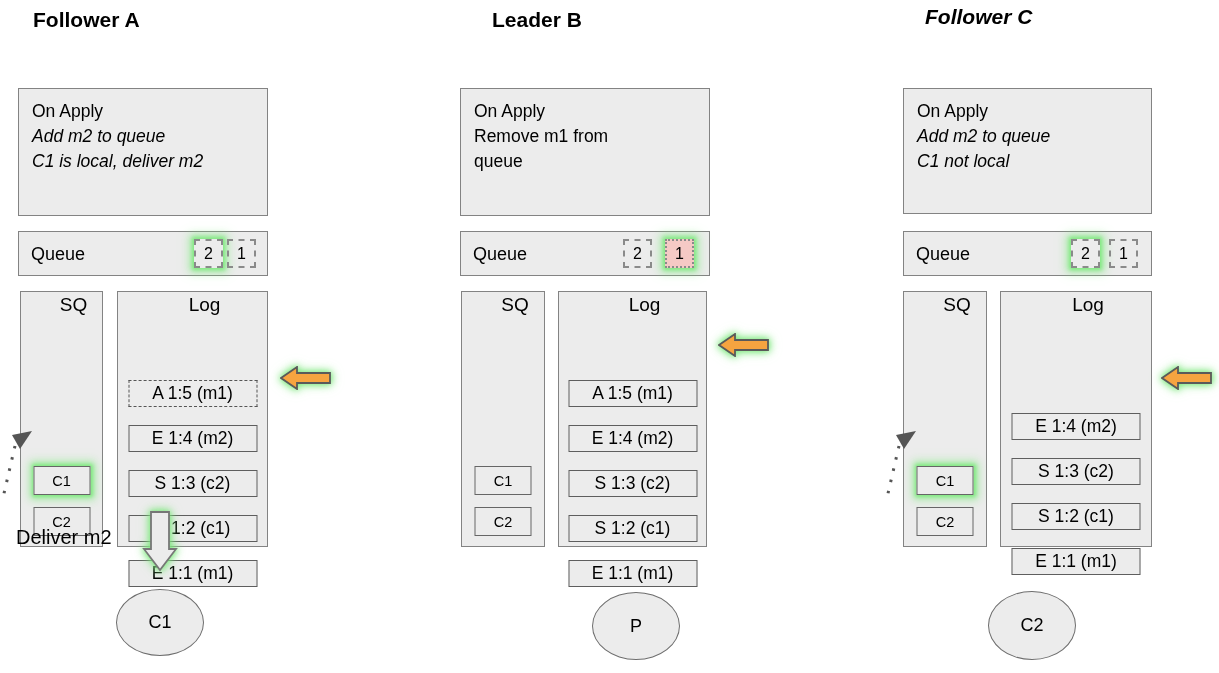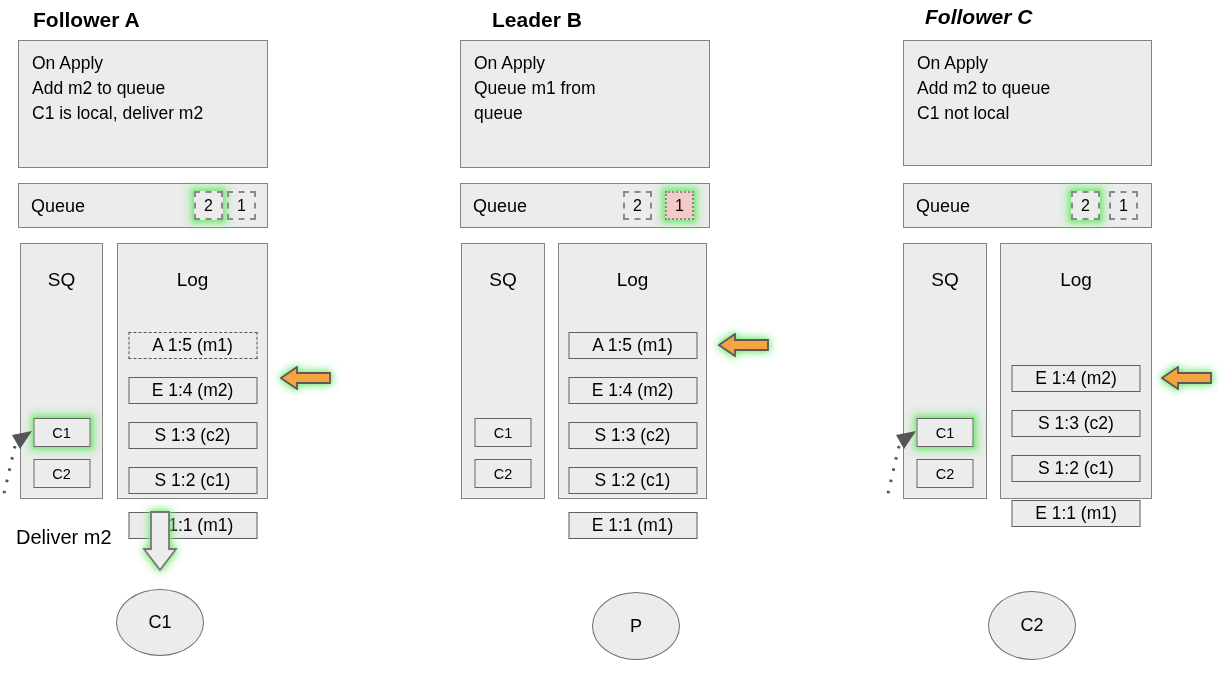--- a/index.html
+++ b/index.html
@@ -1,30 +1,30 @@
 <!DOCTYPE html>
 <html><head>
 <meta charset="utf-8">
 <style>
   html,body{margin:0;padding:0;background:#ffffff;}
   body{width:1219px;height:673px;position:relative;overflow:hidden;
        font-family:"Liberation Sans","DejaVu Sans",sans-serif;color:#000;}
   .abs{position:absolute;}
   .col-title{position:absolute;font-size:21px;font-weight:bold;white-space:nowrap;text-align:right;}
-  .panel{position:absolute;background:#ececec;border:1.6px solid #838383;box-sizing:border-box;}
+  .panel{position:absolute;background:#ececec;border:1.6px solid #838383;box-sizing:border-box;margin-top:48px;}
   .on-apply{padding:10px 13px;font-size:17.5px;line-height:1.44;}
-  .on-apply .it{}
+  .on-apply .it{font-style:italic;}
   .queue-box{height:45px;}
   .queue-label{position:absolute;left:12px;top:50%;transform:translateY(-50%);font-size:18px;}
   .queue-items{position:absolute;right:11px;top:7px;display:flex;}
   .q-item{width:29px;height:29px;box-sizing:border-box;border:2px dashed #8a8a8a;
           display:flex;align-items:center;justify-content:center;font-size:16px;background:transparent;}
   .q-item.pink{background:#f5c9c5;border-style:dotted;border-color:#8a8a8a;}
   .glow{box-shadow:0 0 4px 2px #7fe97f,0 0 9px 5px rgba(127,233,127,.55);}
-  .box-label{position:absolute;top:25px;width:100%;text-align:center;font-size:19px;}
+  .box-label{position:absolute;top:2px;width:100%;text-align:center;font-size:19px;padding-left:12px;}
   .sq-items{position:absolute;top:174px;left:50%;transform:translateX(-50%);
             display:flex;flex-direction:column;gap:12px;}
   .sq-item{width:57px;height:29px;box-sizing:border-box;border:1.5px solid #666;background:#ececec;
            display:flex;align-items:center;justify-content:center;font-size:14.5px;}
   .log-entries{position:absolute;left:50%;transform:translateX(-50%);
                display:flex;flex-direction:column;gap:18px;}
   .log-entry{width:129px;height:27px;box-sizing:border-box;border:1.5px solid #5e5e5e;background:#ececec;
              display:flex;align-items:center;justify-content:center;font-size:17.5px;white-space:nowrap;}
   .log-entry.dashed{border-style:dashed;border-color:#555;}
   .arrow-glow{filter:drop-shadow(0 0 3px #7de87d) drop-shadow(0 0 5px rgba(125,232,125,.75));}
@@ -83,21 +83,21 @@
 <svg class="abs arrow-glow" style="left:142px;top:511px;" width="36" height="62">
   <polygon points="9,1 27,1 27,38 34,38 18,59 2,38 9,38" fill="#ececec" stroke="#777" stroke-width="1.8"></polygon>
 </svg>
 
 <div class="node" style="left:116px;top:589px;width:88px;height:67px;">C1</div>
 
 <div class="col-title" style="left:492px;top:8px;">Leader B</div>
 
 <div class="panel on-apply" style="left:460px;top:40px;width:250px;height:128px;">
   <div>On Apply</div>
-  <div>Queue m1 from</div>
+  <div>Remove m1 from</div>
   <div>queue</div>
 </div>
 
 <div class="panel queue-box" style="left:460px;top:183px;width:250px;">
   <span class="queue-label">Queue</span>
   <div class="queue-items" style="gap:13px;right:15px;">
     <div class="q-item">2</div>
     <div class="q-item pink glow">1</div>
   </div>
 </div>

